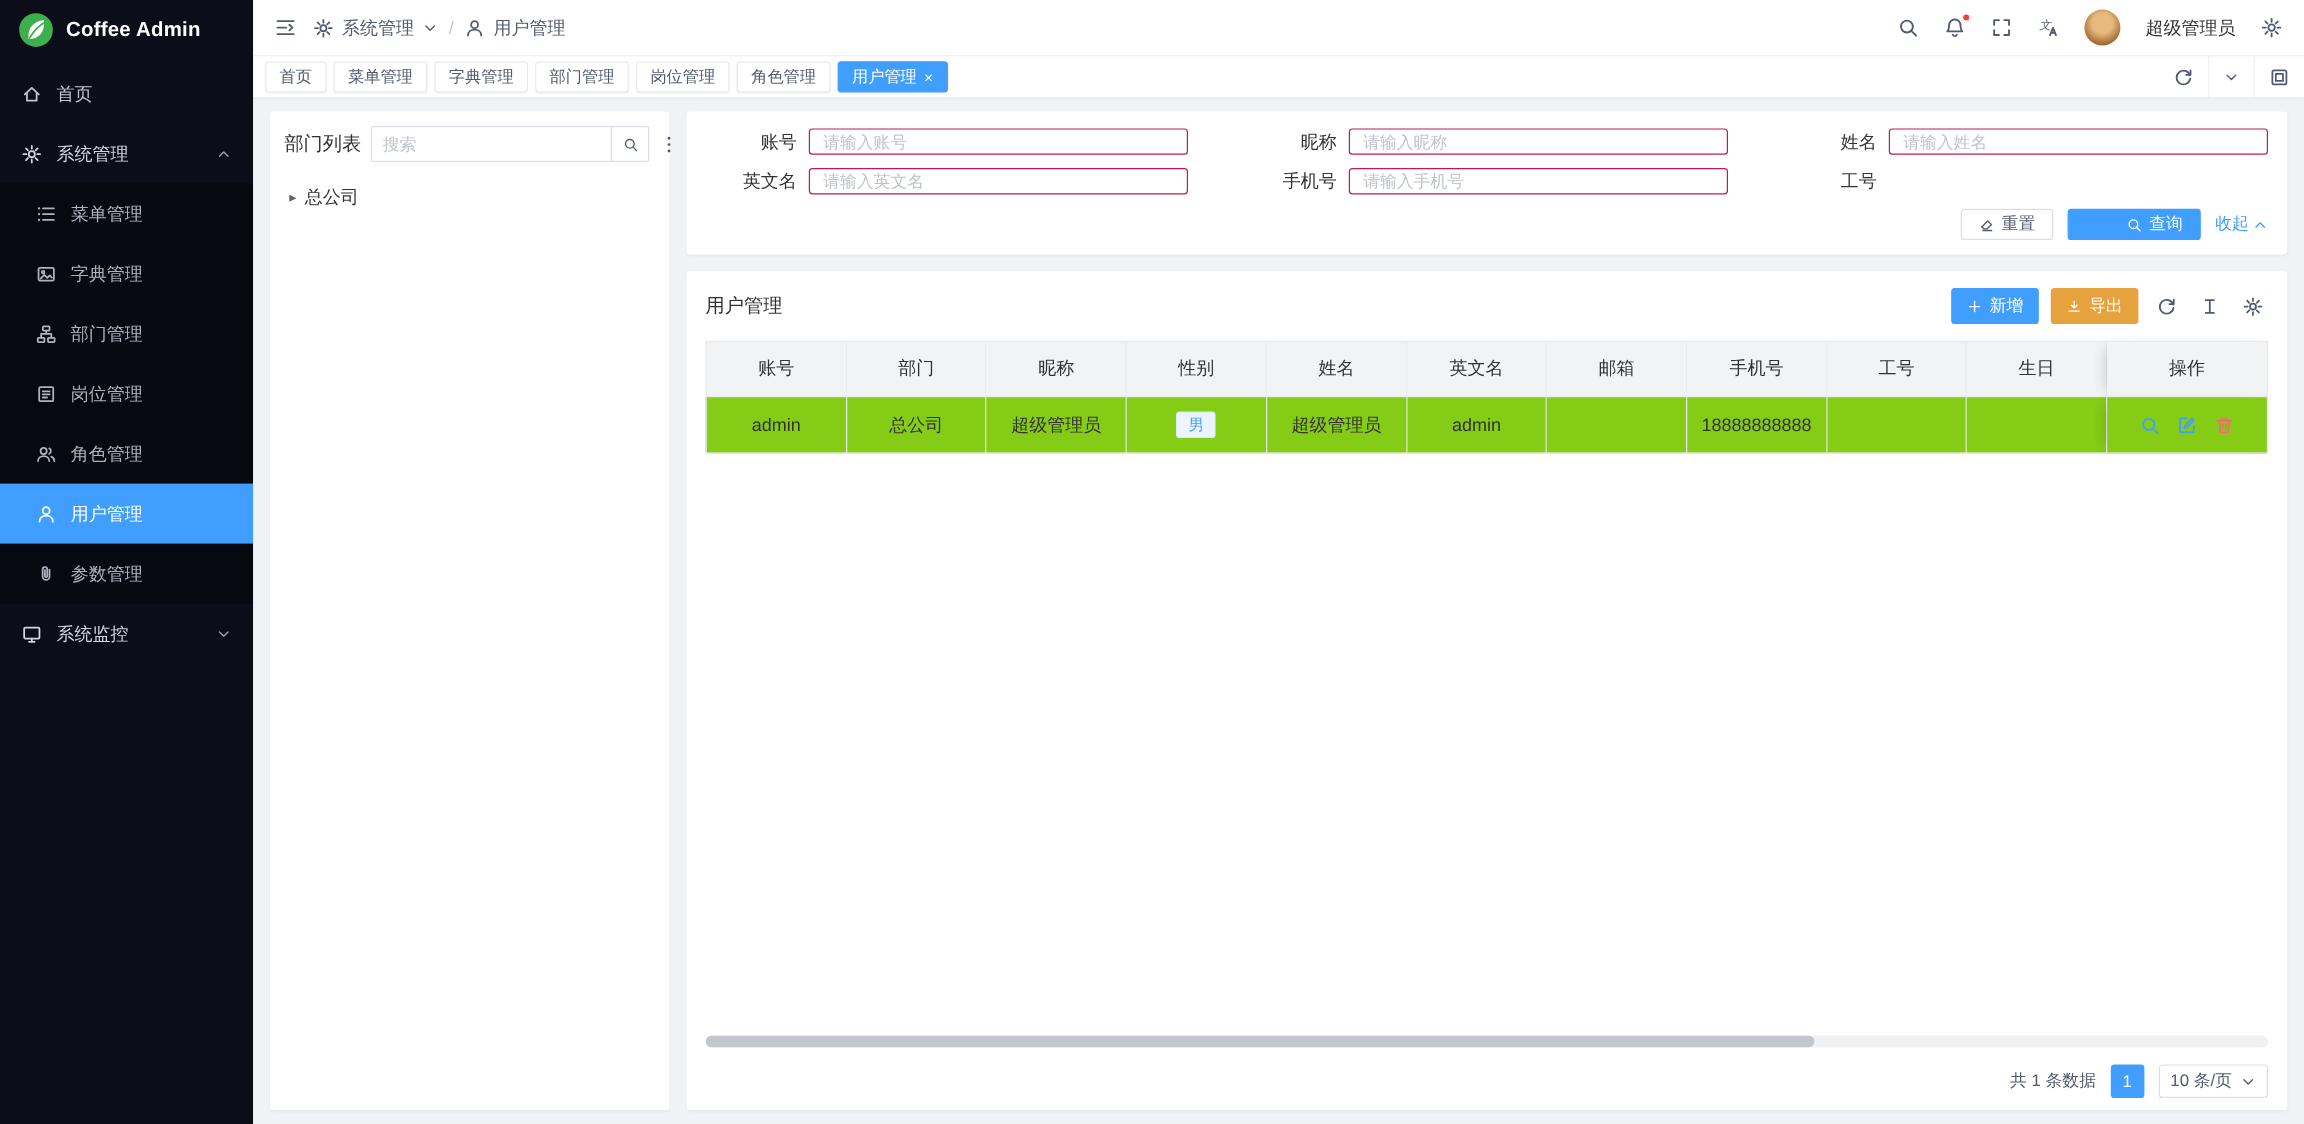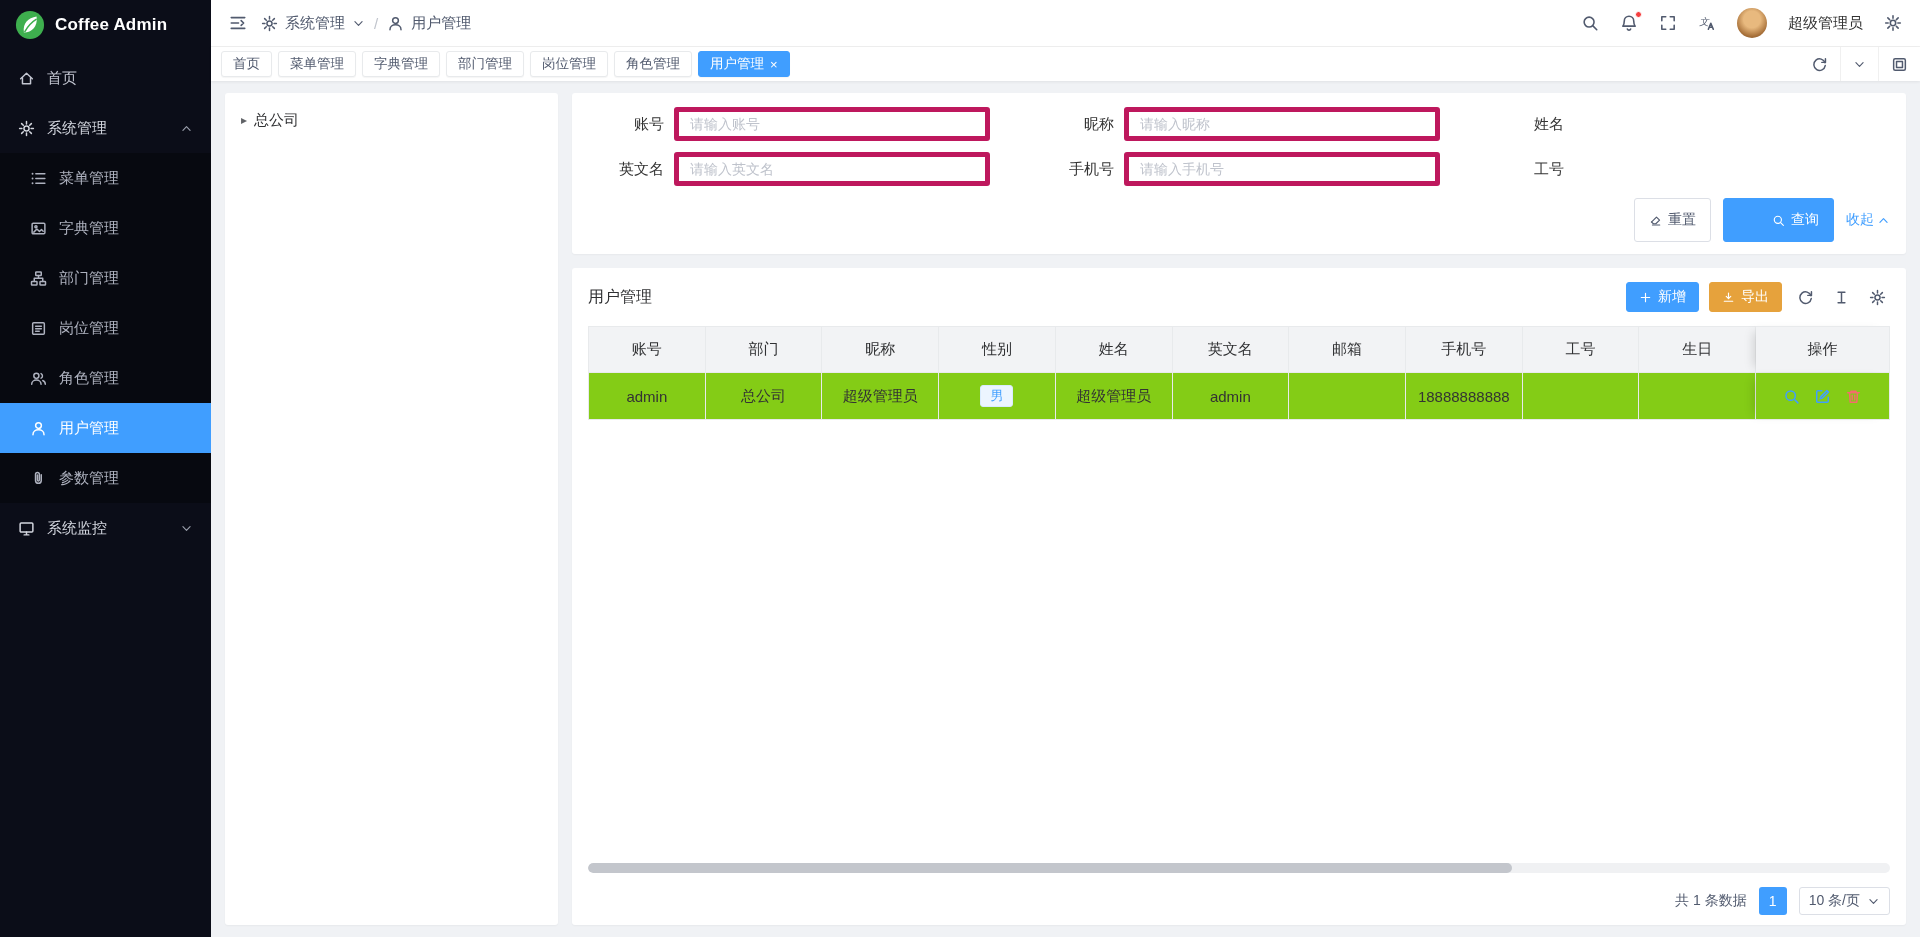--- a/index.html
+++ b/index.html
@@ -72,26 +72,26 @@
   .tree-item { display:flex; align-items:center; gap:7px; height:30px; font-size:15px; color:#303133;
     padding-left:4px; cursor:pointer; }
   .tree-caret { font-size:12px; color:#606266; }
 
   .right-col { flex:1; display:flex; flex-direction:column; gap:14px; min-width:0; }
 
   .filter-card { padding:14px 16px 12px; flex-shrink:0; }
   .filter-grid { display:grid; grid-template-columns:repeat(3,1fr); column-gap:48px; row-gap:11px; }
   .field { display:flex; align-items:center; gap:10px; }
   .field label { width:76px; text-align:right; font-size:15px; color:#333; flex-shrink:0; }
-  .field input { flex:1; min-width:0; height:34px; border:5px solid #be185d; border-radius:3px;
+  .field input { flex:1; min-width:0; height:22px; border:1px solid #be185d; border-radius:3px;
     padding:0 11px; font-size:14px; color:#333; outline:none; }
   .field input::placeholder { color:#bfc3cc; }
   .filter-actions { display:flex; justify-content:flex-end; align-items:center; gap:12px; margin-top:12px; }
 
-  .btn { height:44px; padding:0 14px; border-radius:3px; border:1px solid #dcdfe6; background:#fff;
+  .btn { height:26px; padding:0 14px; border-radius:3px; border:1px solid #dcdfe6; background:#fff;
     font-size:14px; color:#515a6e; display:inline-flex; align-items:center; gap:6px; cursor:pointer;
     font-family:inherit; white-space:nowrap; }
   .btn-primary { background:#409eff; border-color:#409eff; color:#fff;padding-left:48px; }
   .btn-warning { background:#e6a23c; border-color:#e6a23c; color:#fff; }
   .btn.small { height:30px; padding:0 12px; }
   .link { color:#409eff; font-size:14px; display:inline-flex; align-items:center; gap:3px;
     background:none; border:none; cursor:pointer; font-family:inherit; }
 
   .table-card { flex:1; display:flex; flex-direction:column; padding:14px 16px 10px; overflow:hidden; }
   .card-header { display:flex; align-items:center; margin-bottom:14px; flex-shrink:0; }
@@ -376,20 +376,43 @@
               <rect x="5.2" y="5.2" width="5.6" height="5.6"></rect>
             </svg>
           </i>
       </button>
     </div>
   </div>
 
   <div class="content">
 
     <section class="card dept-panel">
+      <div class="dept-header">
+        <span class="dept-title">部门列表</span>
+        <div class="dept-search">
+          <input placeholder="搜索" style="">
+          <button class="seg-btn">
+            <i class="ic sm">
+                <svg viewBox="0 0 16 16" fill="none" stroke="currentColor" stroke-width="1.4" stroke-linecap="round" stroke-linejoin="round">
+                  <circle cx="7.2" cy="7.2" r="4.4"></circle>
+                  <path d="M10.6 10.6L14 14"></path>
+                </svg>
+              </i>
+          </button>
+        </div>
+        <button class="dots-btn">
+          <i class="ic">
+              <svg viewBox="0 0 16 16" fill="none" stroke="currentColor" stroke-width="1.4" stroke-linecap="round" stroke-linejoin="round">
+                <circle cx="8" cy="3" r="1.1" fill="currentColor" stroke="none"></circle>
+                <circle cx="8" cy="8" r="1.1" fill="currentColor" stroke="none"></circle>
+                <circle cx="8" cy="13" r="1.1" fill="currentColor" stroke="none"></circle>
+              </svg>
+            </i>
+        </button>
+      </div>
       <div class="tree">
         <div class="tree-item">
           <span class="tree-caret">▸</span>
           <span>总公司</span>
         </div>
       </div>
     </section>
 
     <div class="right-col">
 
@@ -398,20 +421,21 @@
           <div class="field">
             <label>账号</label>
             <input placeholder="请输入账号" style="">
           </div>
           <div class="field">
             <label>昵称</label>
             <input placeholder="请输入昵称" style="">
           </div>
           <div class="field">
             <label>姓名</label>
+            <input placeholder="请输入姓名" style="">
           </div>
           <div class="field">
             <label>英文名</label>
             <input placeholder="请输入英文名" style="">
           </div>
           <div class="field">
             <label>手机号</label>
             <input placeholder="请输入手机号" style="">
           </div>
           <div class="field">

